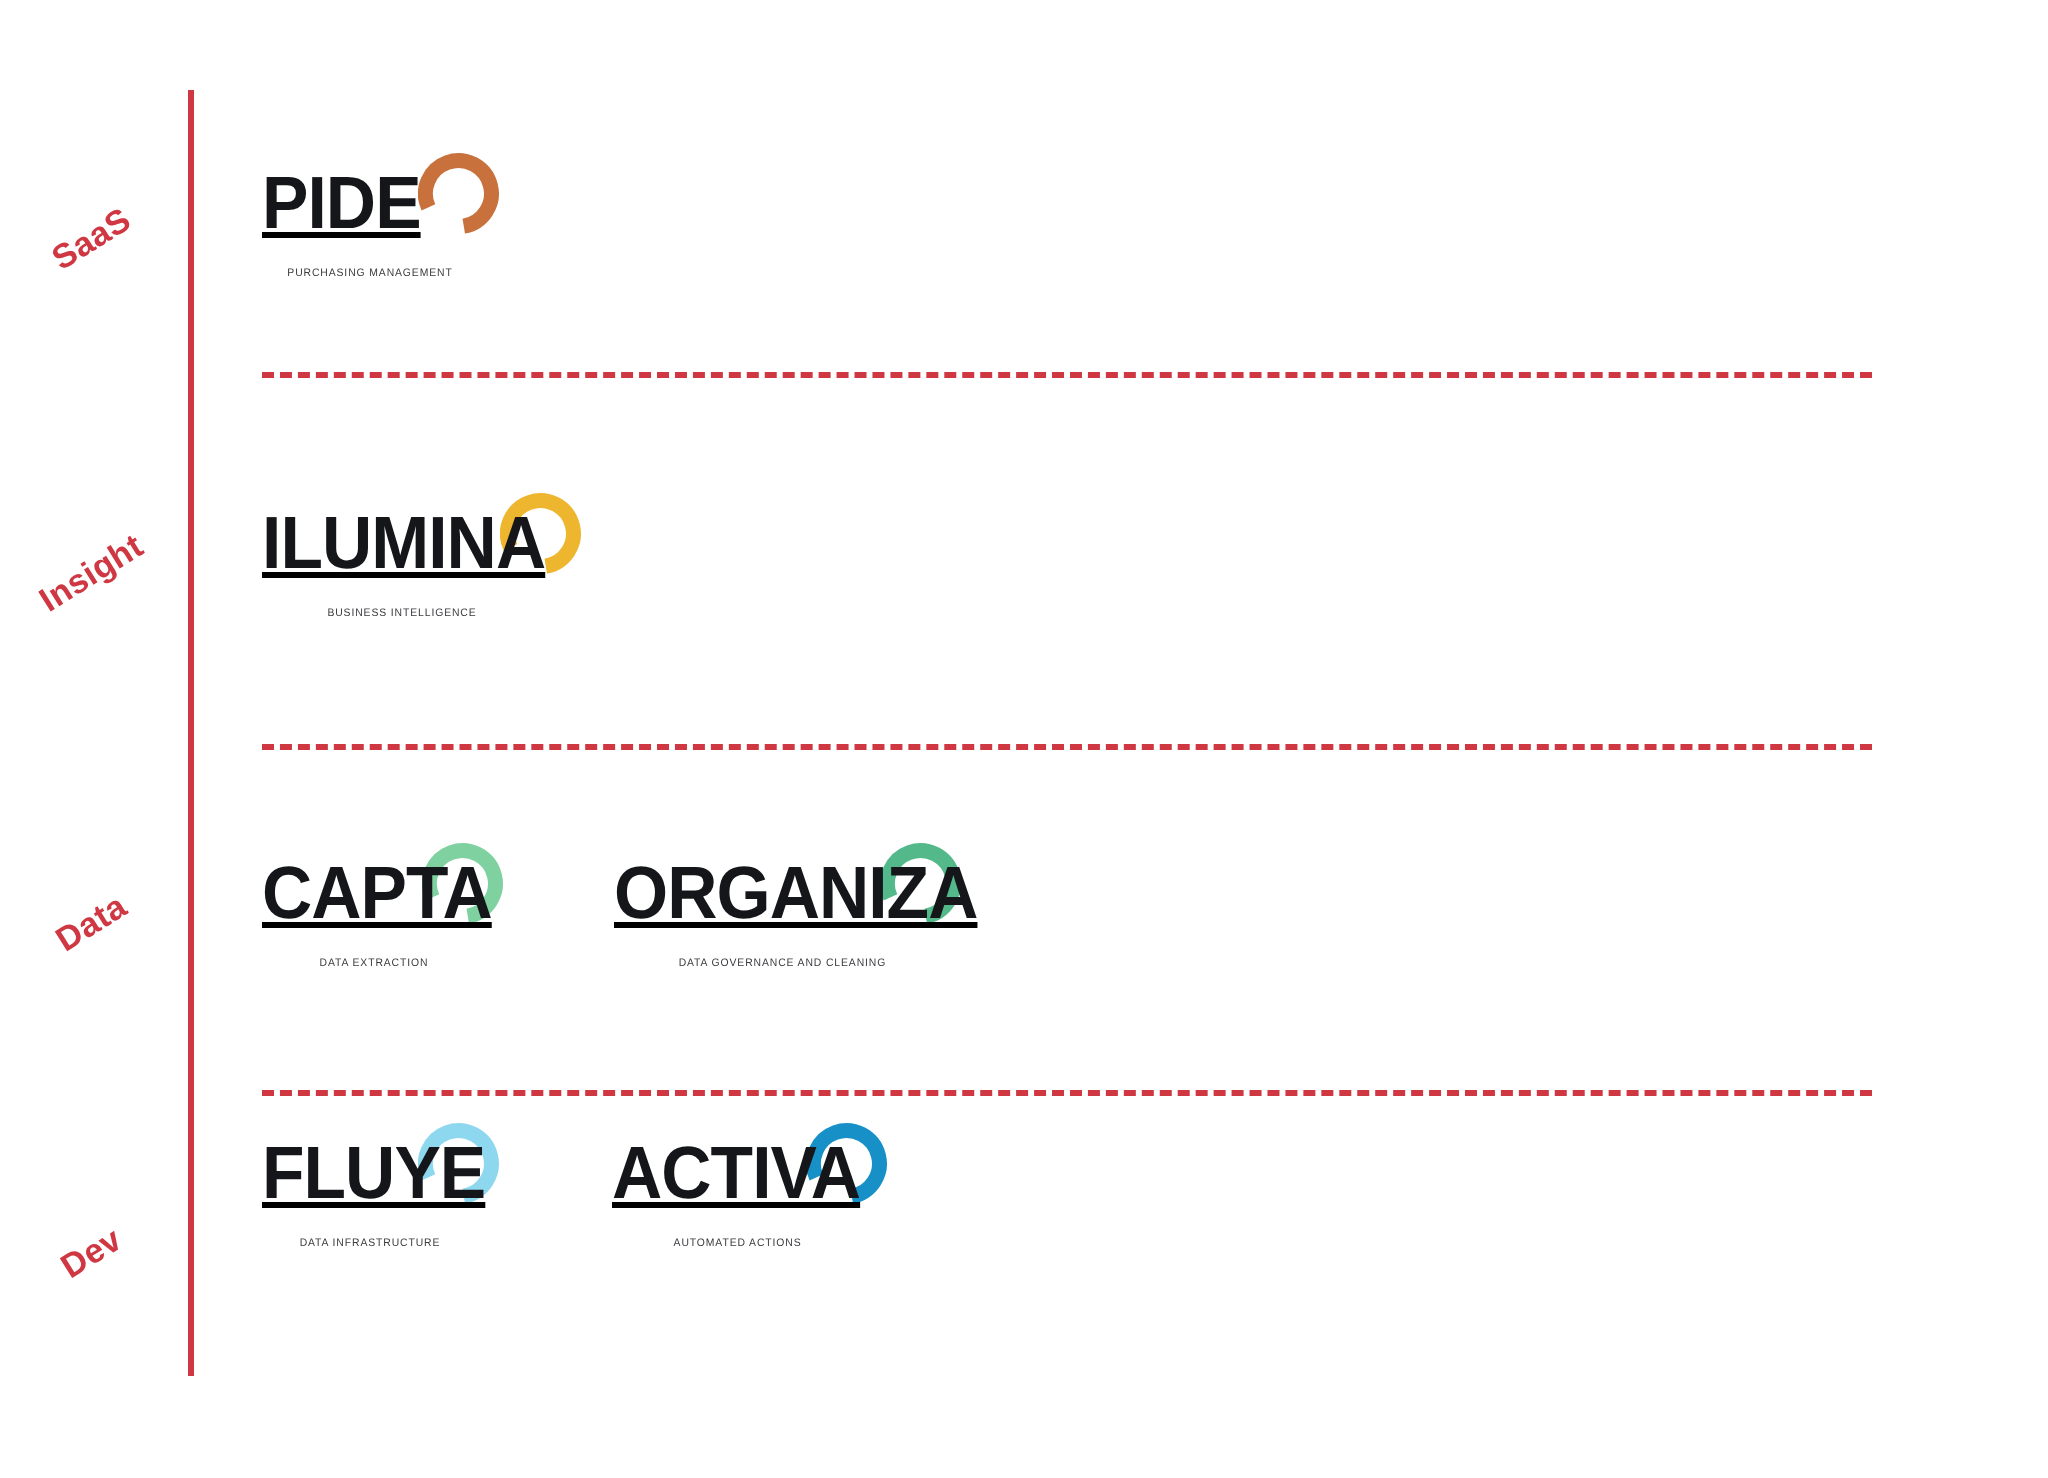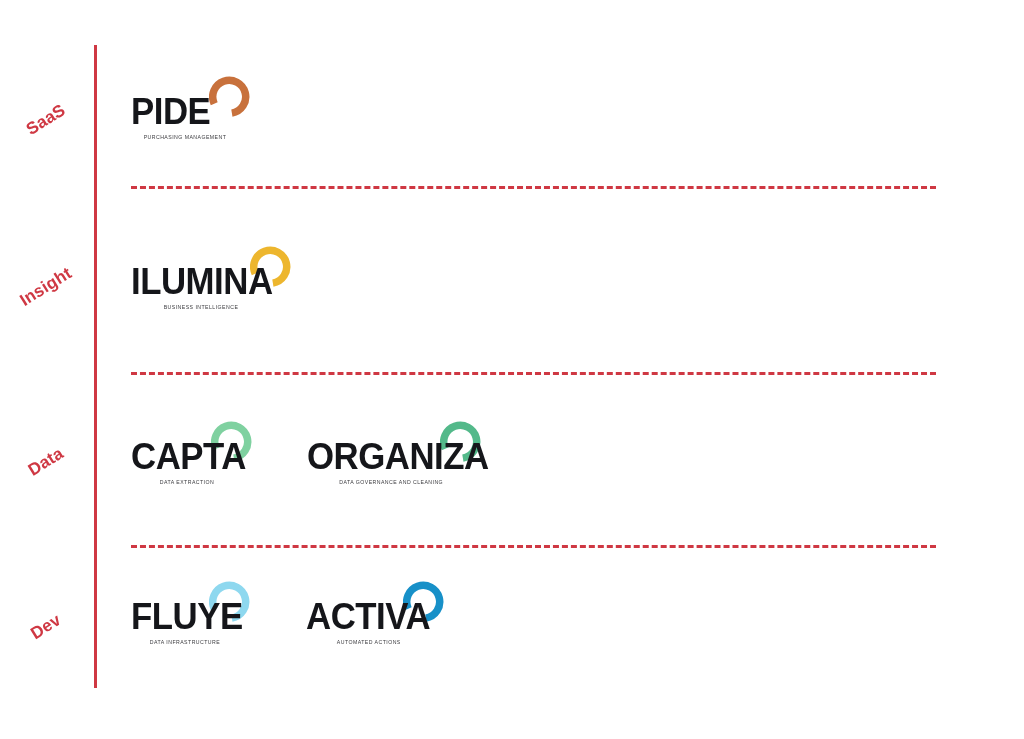--- a/index.html
+++ b/index.html
@@ -67,32 +67,33 @@
     position: absolute;
     left: 131px;
     right: 0;
     display: flex;
     align-items: flex-start;
     gap: 45px;
   }
   .tier-row.r-saas    { top: 83px; }
   .tier-row.r-insight { top: 253px; }
   .tier-row.r-data    { top: 428px; }
-  .tier-row.r-dev     { top: 588px; }
+  .tier-row.r-dev     { top: 568px; }
 
   
   .product-logo {
     position: relative;
     display: inline-block;
   }
   .logo-mark {
     position: relative;
     display: flex;
-    align-items: flex-end;
+    align-items: flex-start;
     height: 48px;
+    text-decoration: underline;
   }
   .wordmark {
     font-family: "Liberation Sans", sans-serif;
     font-weight: bold;
     font-size: 37px;
     line-height: 38px;
     letter-spacing: -0.5px;
     color: #15161a;
     transform: scaleX(0.94);
     transform-origin: left bottom;

